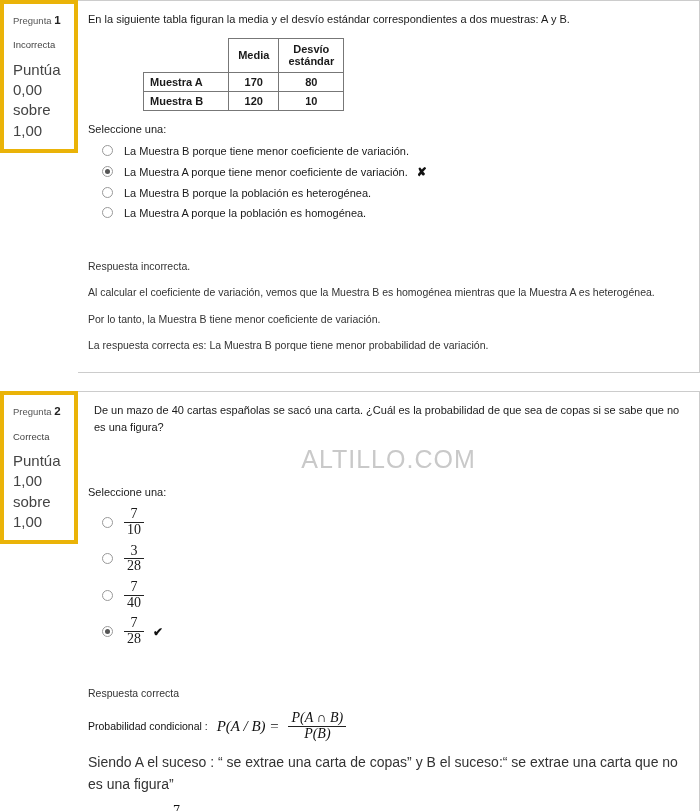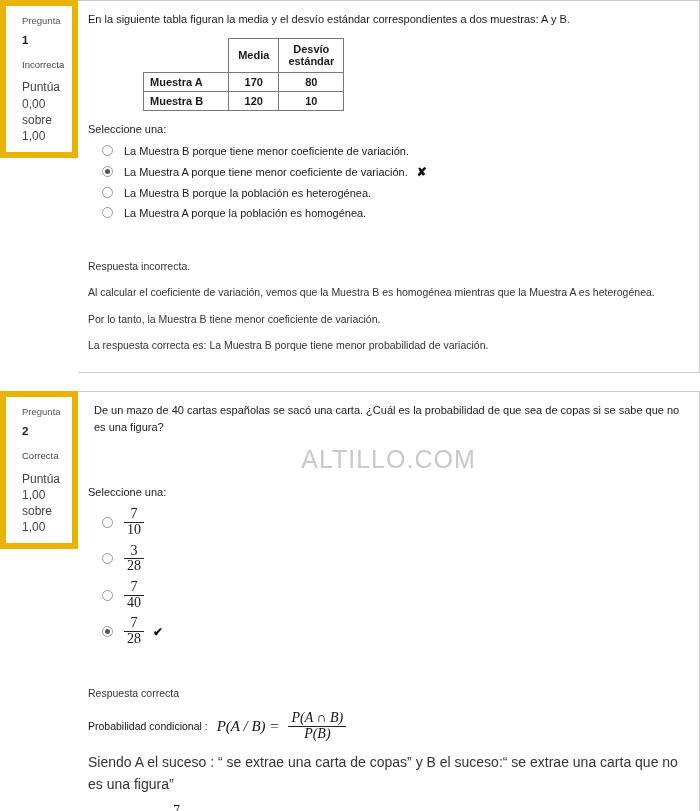--- a/index.html
+++ b/index.html
@@ -17,23 +17,23 @@
     overflow: hidden;
   }
   .question-block {
     display: flex;
     align-items: flex-start;
     margin-bottom: 0;
   }
   .q-info {
     width: 78px;
     min-width: 78px;
-    border: 6px solid #eab308;
+    border: 4px solid #eab308;
     background: #fff;
-    padding: 6px 7px 8px 16px;
+    padding: 6px 7px 8px 9px;
     box-sizing: border-box;
     color: #444;
     font-size: 9.5px;
     line-height: 1.85;
   }
   .q-info .q-num-line {
     font-size: 9.5px;
     color: #555;
   }
   .q-info .q-num {
@@ -41,21 +41,21 @@
     font-size: 11.5px;
     color: #222;
   }
   .q-info .q-state {
     margin-top: 5px;
     font-size: 9.5px;
     color: #444;
   }
   .q-info .q-grade {
     margin-top: 6px;
-    font-size: 12px;
+    font-size: 15px;
     color: #444;
     line-height: 1.35;
   }
   .q-body {
     flex: 1;
     border: 1px solid #ccc;
     border-left: none;
     box-sizing: border-box;
     padding: 8px 10px 10px 10px;
     min-height: 100px;

